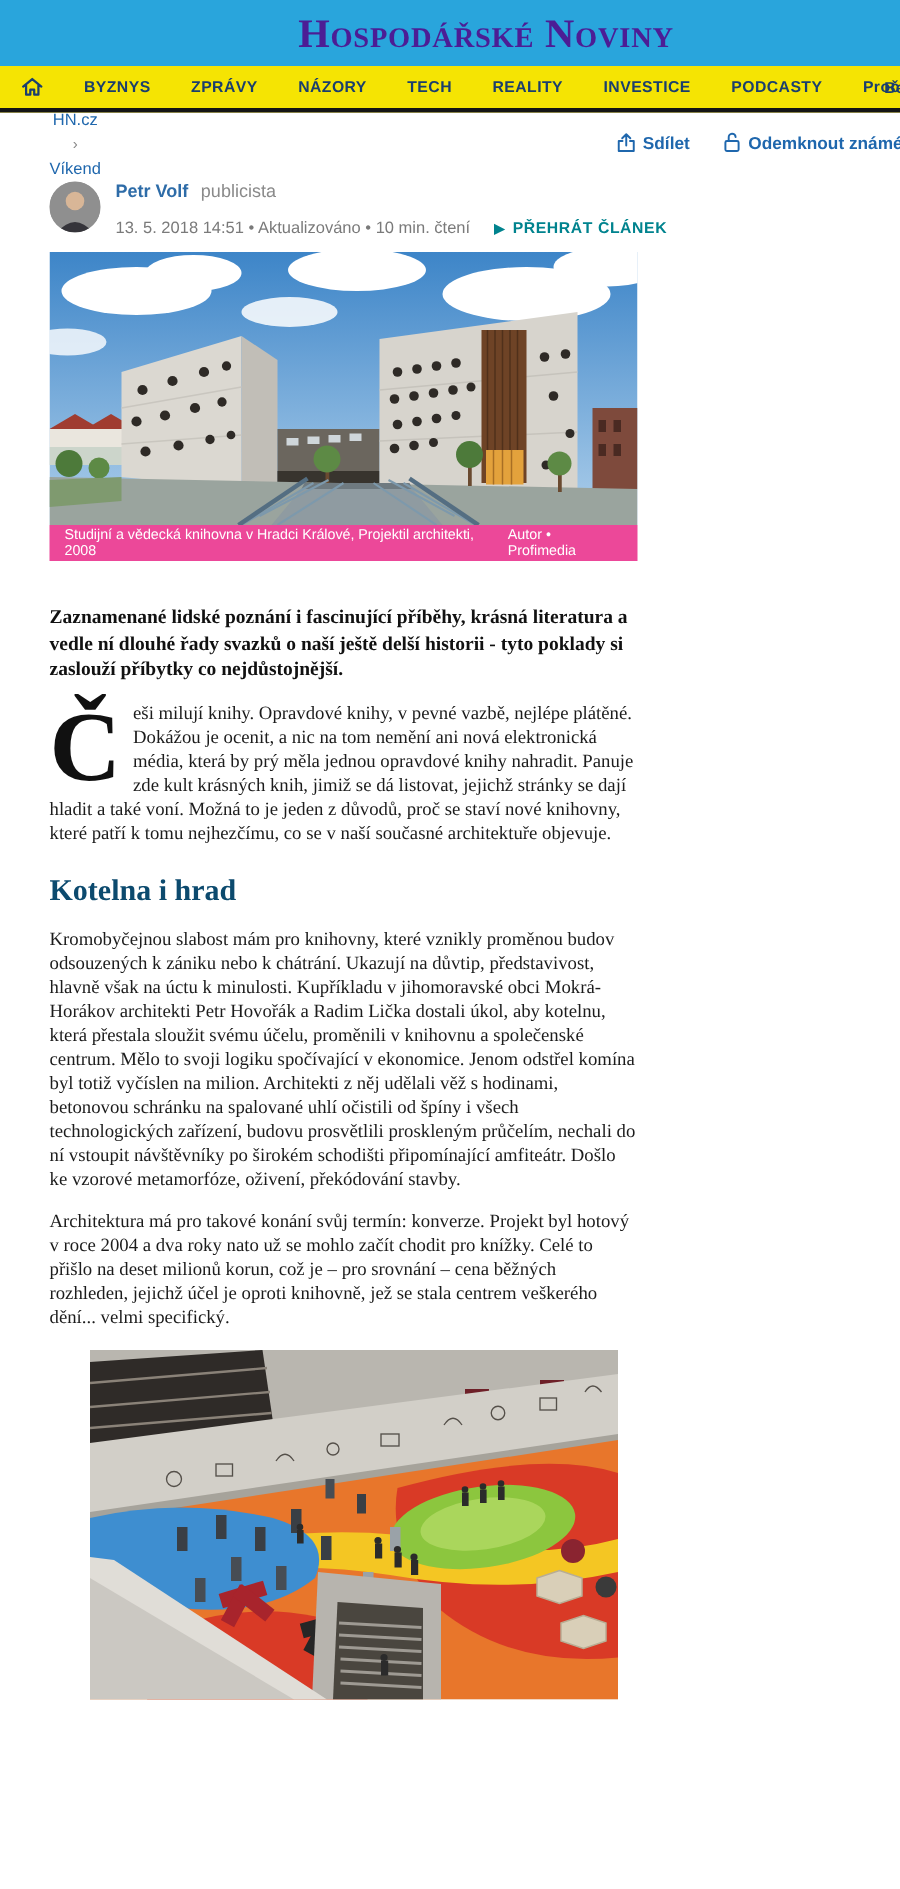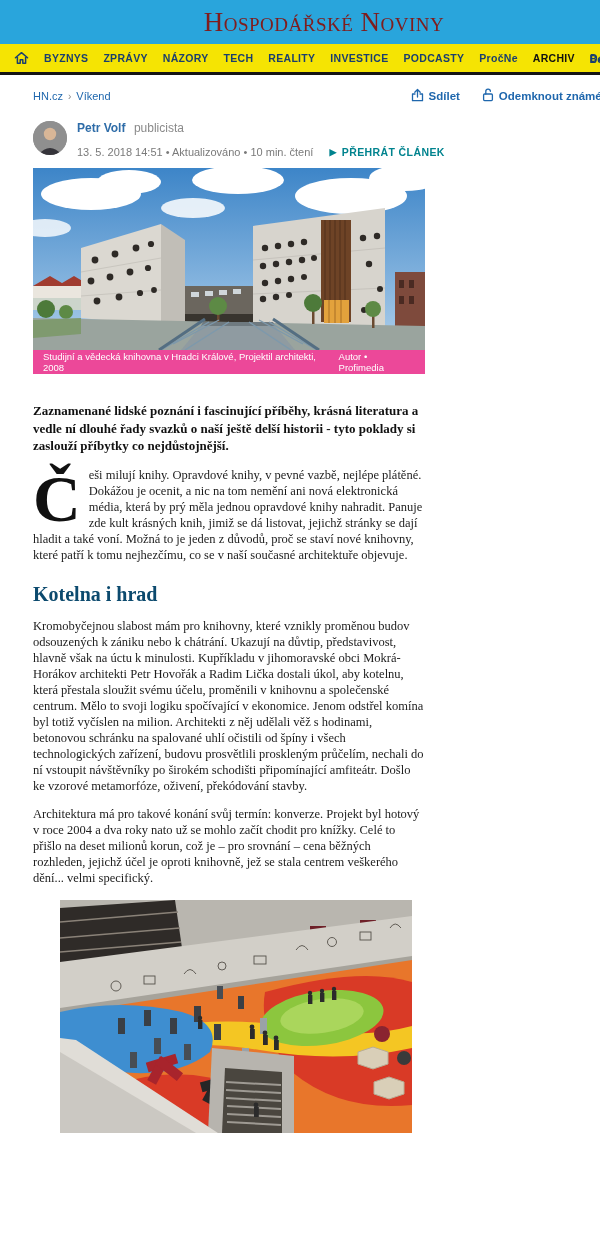--- a/index.html
+++ b/index.html
@@ -7,44 +7,44 @@
   .page {
     position:relative; width:600px; height:1259px; margin:0 auto;
     background:#ffffff; overflow:hidden;
     font-family:"Liberation Sans", sans-serif;
   }
   
   .masthead {
     height:44px; background:#29a5dc; display:flex; align-items:center; justify-content:center;
   }
   .logo {
-    color:#7f1d1d; font-family:"Liberation Serif", serif; font-weight:400;
+    color:#4c1d95; font-family:"Liberation Serif", serif; font-weight:700;
     font-variant:small-caps; font-size:27px; letter-spacing:0.5px; cursor:pointer;margin-left:48px;
   }
   
   .topnav {
     position:relative; height:31px; background:#f5e403; border-bottom:3px solid #141414;
-    display:flex; align-items:center; padding-left:14px; gap:15px;
+    display:flex; align-items:center; padding-left:14px; gap:27px;
   }
   .home-icon { display:flex; align-items:center; cursor:pointer; }
   .nav-item {
     font-size:10.5px; font-weight:700; color:#1a3e6e; text-decoration:none;
     letter-spacing:0.3px; cursor:pointer; white-space:nowrap;
   }
   .nav-item.active { color:#111111; }
   .nav-right {
     position:absolute; right:-3px; top:9px; font-size:10.5px; font-weight:700; color:#1a3e6e;
     cursor:pointer;
   }
   
   .content { padding:0 33px; }
   .crumb-row {
     display:flex; justify-content:space-between; align-items:center; margin-top:13px; height:16px;
   }
-  .breadcrumb { font-size:11px; color:#1f67ad; display:flex; gap:5px; align-items:center; }
+  .breadcrumb { font-size:11px; color:#1f67ad; display:flex; gap:5px; align-items:center;flex-direction:column; }
   .breadcrumb a { color:#1f67ad; text-decoration:none; cursor:pointer; }
   .breadcrumb .sep { color:#8a8a8a; font-size:10px; }
   .actions { display:flex; gap:22px; margin-right:-52px; white-space:nowrap; }
   .action {
     display:flex; align-items:center; gap:5px; font-size:11.5px; font-weight:700;
     color:#1f67ad; text-decoration:none; cursor:pointer;
   }
   
   .title {
     font-family:"Liberation Serif", serif; font-weight:700; color:#111111;

